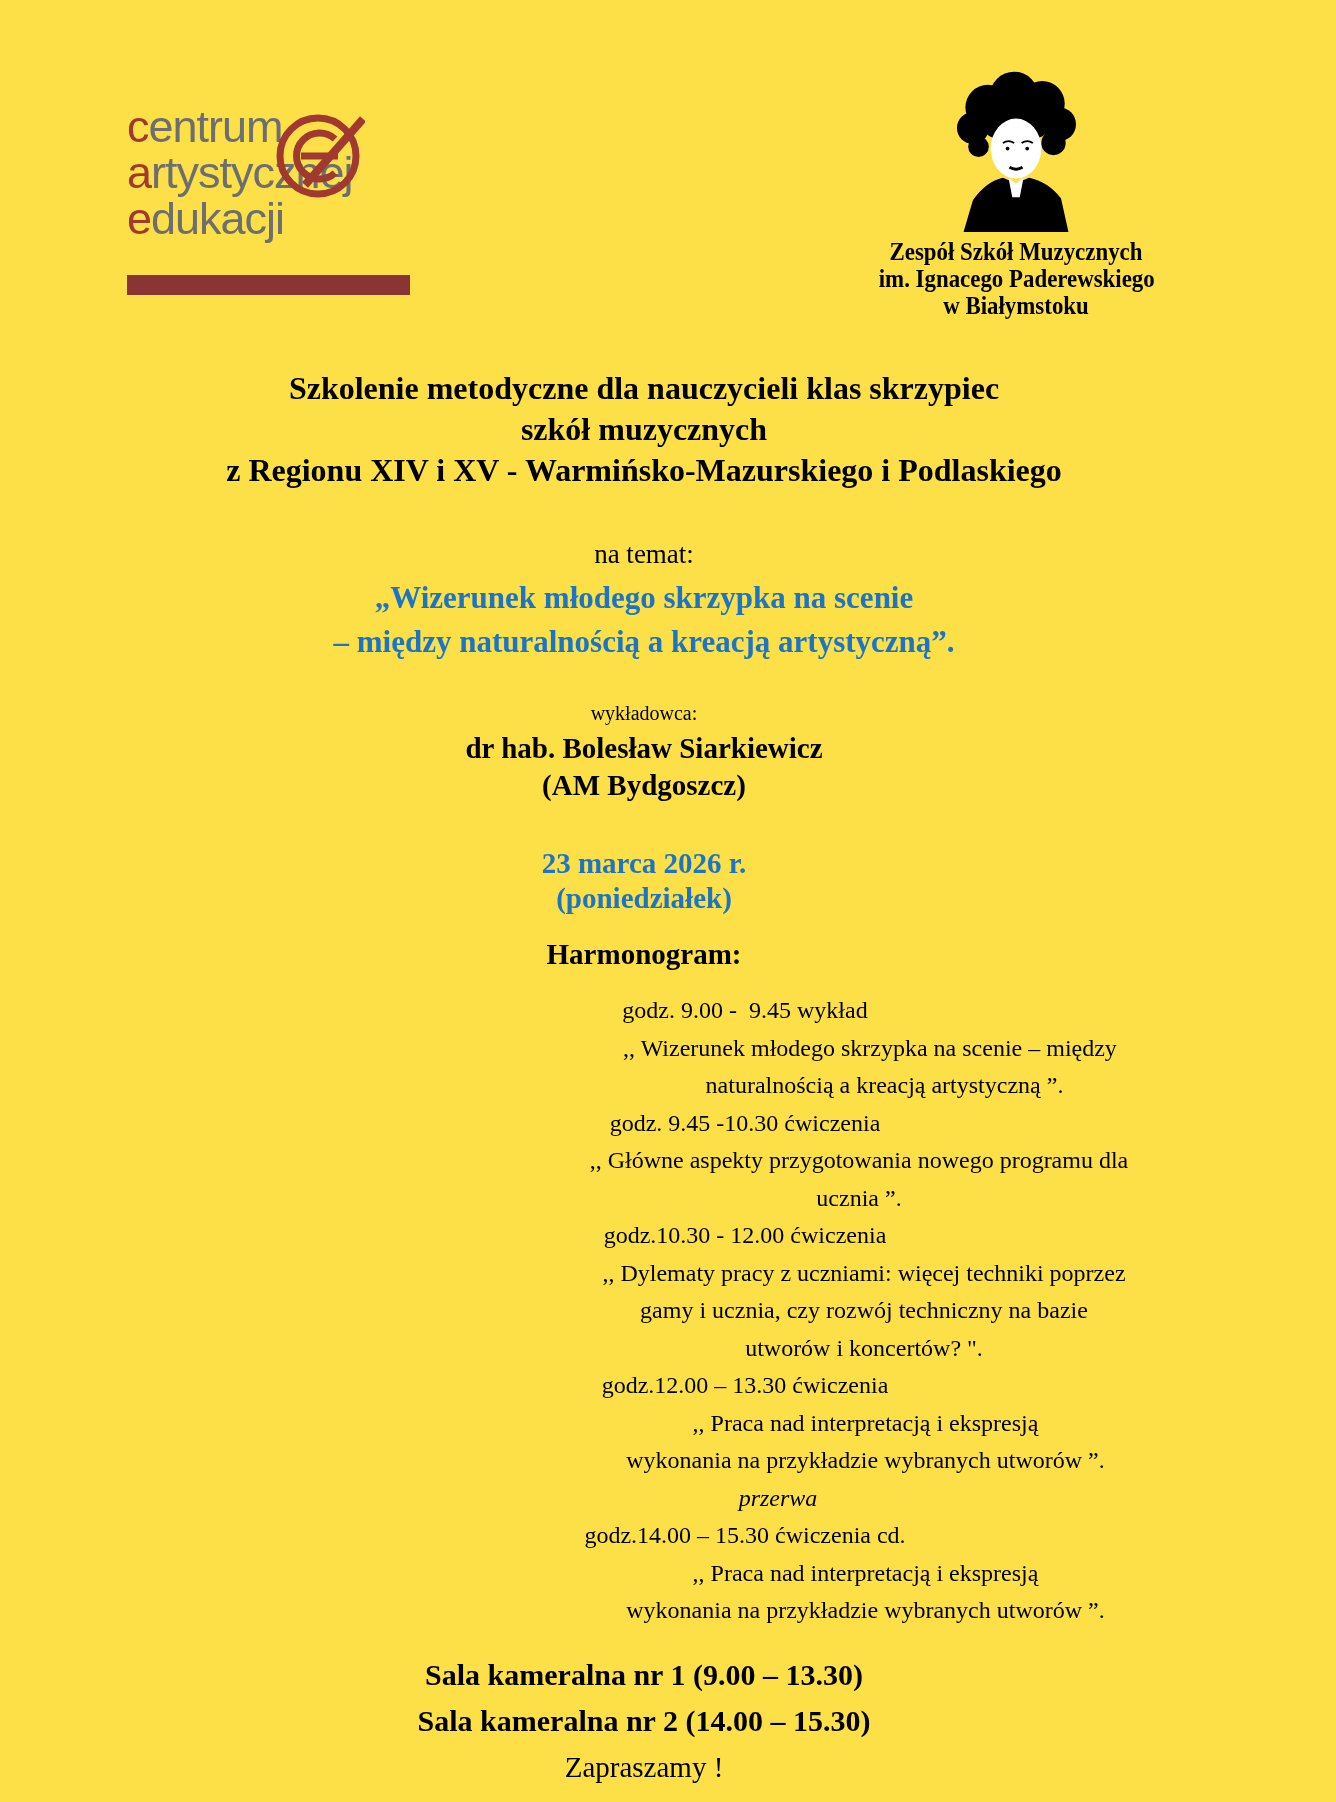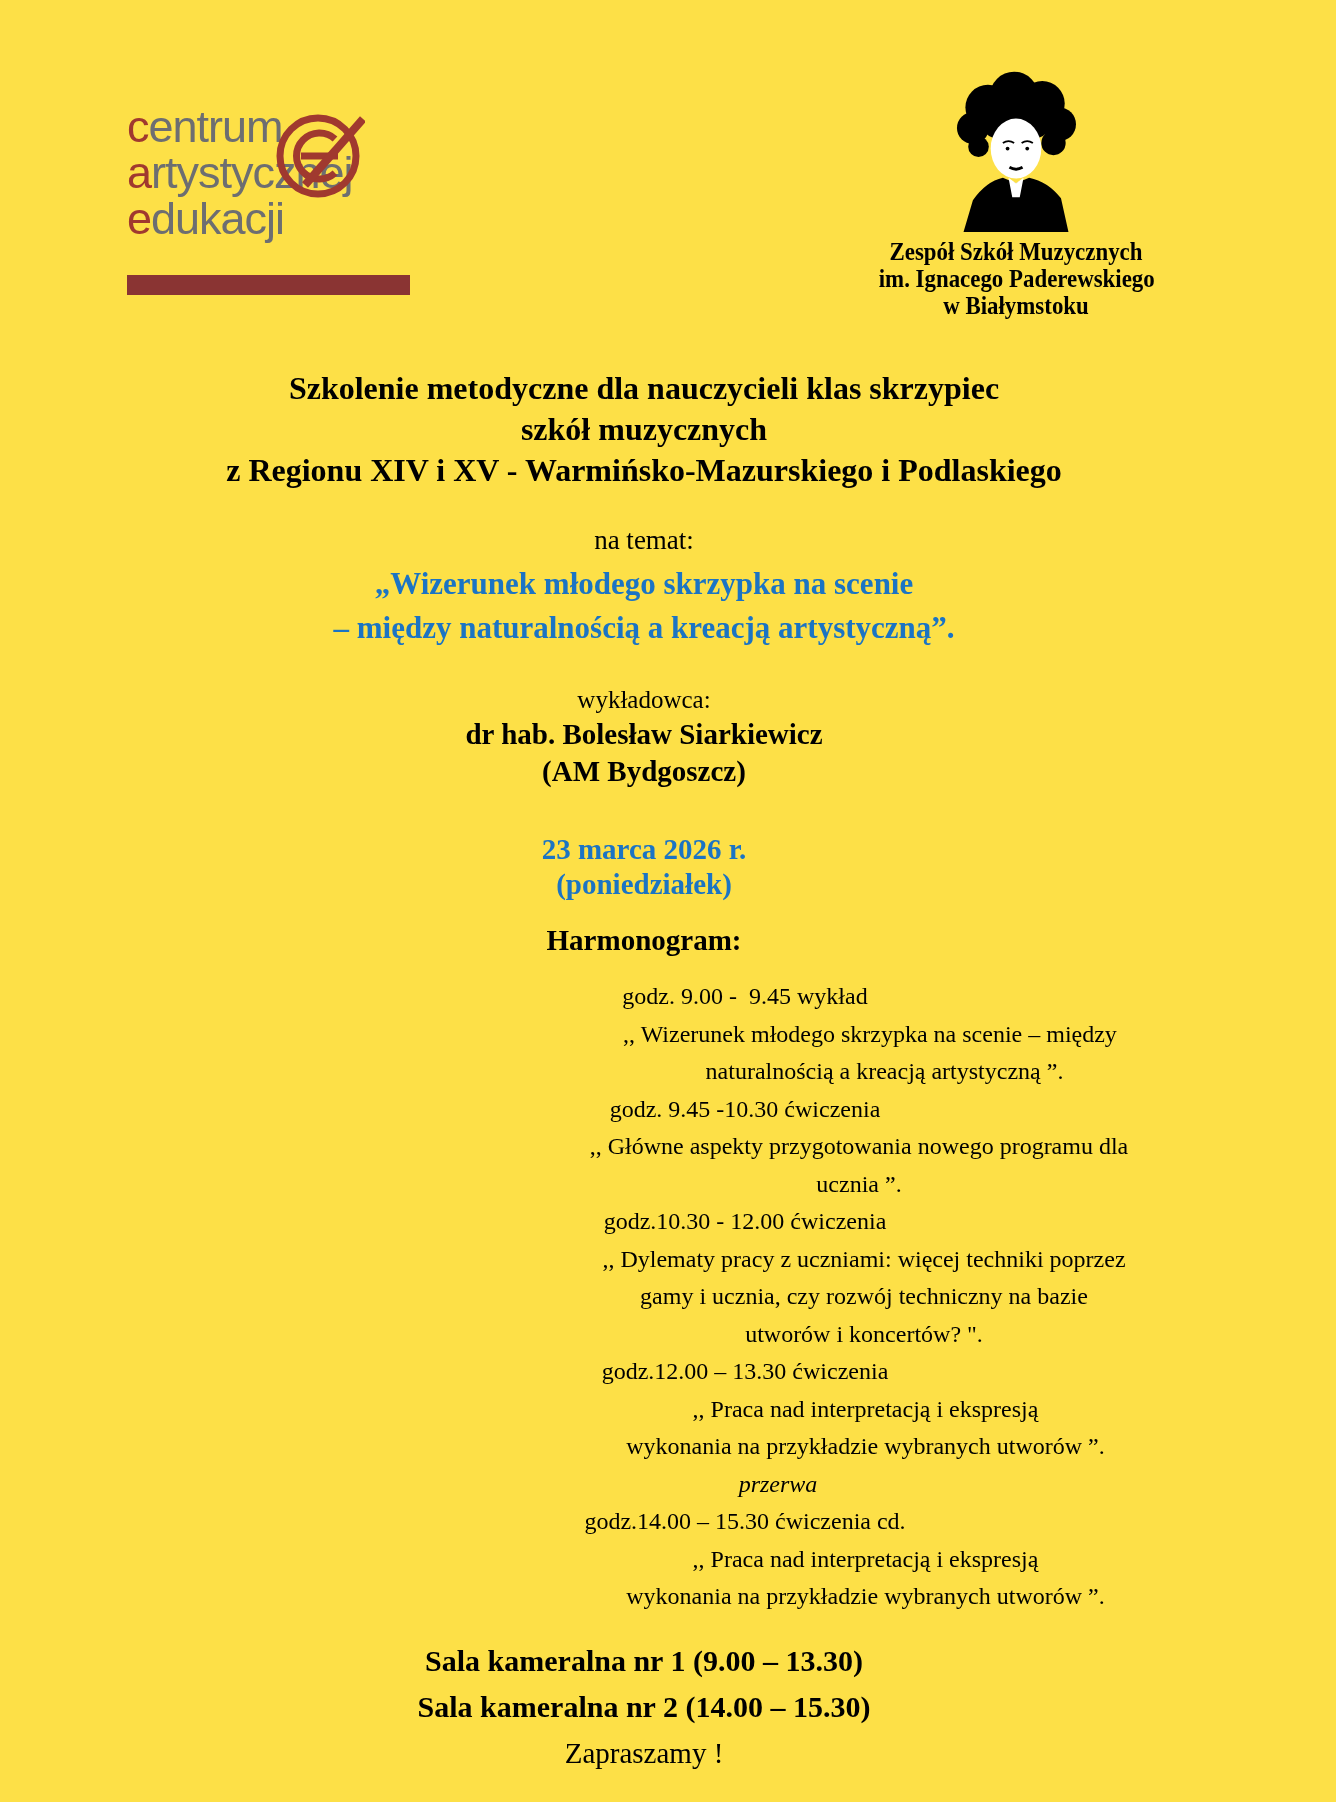--- a/index.html
+++ b/index.html
@@ -16,23 +16,23 @@
 
   
   .school-logo{position:absolute;left:860px;top:68px;width:312px;text-align:center;}
   .school-portrait{display:block;margin:0 auto;}
   .school-lines{font-size:26px;font-weight:bold;line-height:27px;white-space:nowrap;
                 transform:scaleX(0.88);transform-origin:50% 0;margin-top:6px;}
 
   
   .content{position:absolute;left:0;top:0;width:1288px;text-align:center;}
   .doc-title{margin-top:368px;font-size:32px;font-weight:bold;line-height:41px;}
-  .na-temat{margin-top:33px;font-size:27px;line-height:33px;}
+  .na-temat{margin-top:47px;font-size:27px;line-height:33px;}
   .topic{margin-top:5px;font-size:31px;font-weight:bold;line-height:44px;color:#1b74c4;}
-  .lect-label{margin-top:33px;font-size:25px;line-height:33px;}
+  .lect-label{margin-top:33px;font-size:20px;line-height:33px;}
   .lect-name{font-size:29px;font-weight:bold;line-height:37px;}
   .lect-aff{font-size:29px;font-weight:bold;line-height:37px;}
   .edate{margin-top:42px;font-size:29px;font-weight:bold;line-height:35px;color:#1b74c4;}
   .sch-heading{margin-top:20px;font-size:29px;font-weight:bold;line-height:36px;}
 
   .schedule{margin-top:20px;text-align:center;font-size:24px;line-height:37.5px;}
   .sch-line{white-space:pre-wrap;}
   .ind-time{padding-left:202px;}
   .ind-qa{padding-left:452px;}
   .ind-qb{padding-left:481px;}

